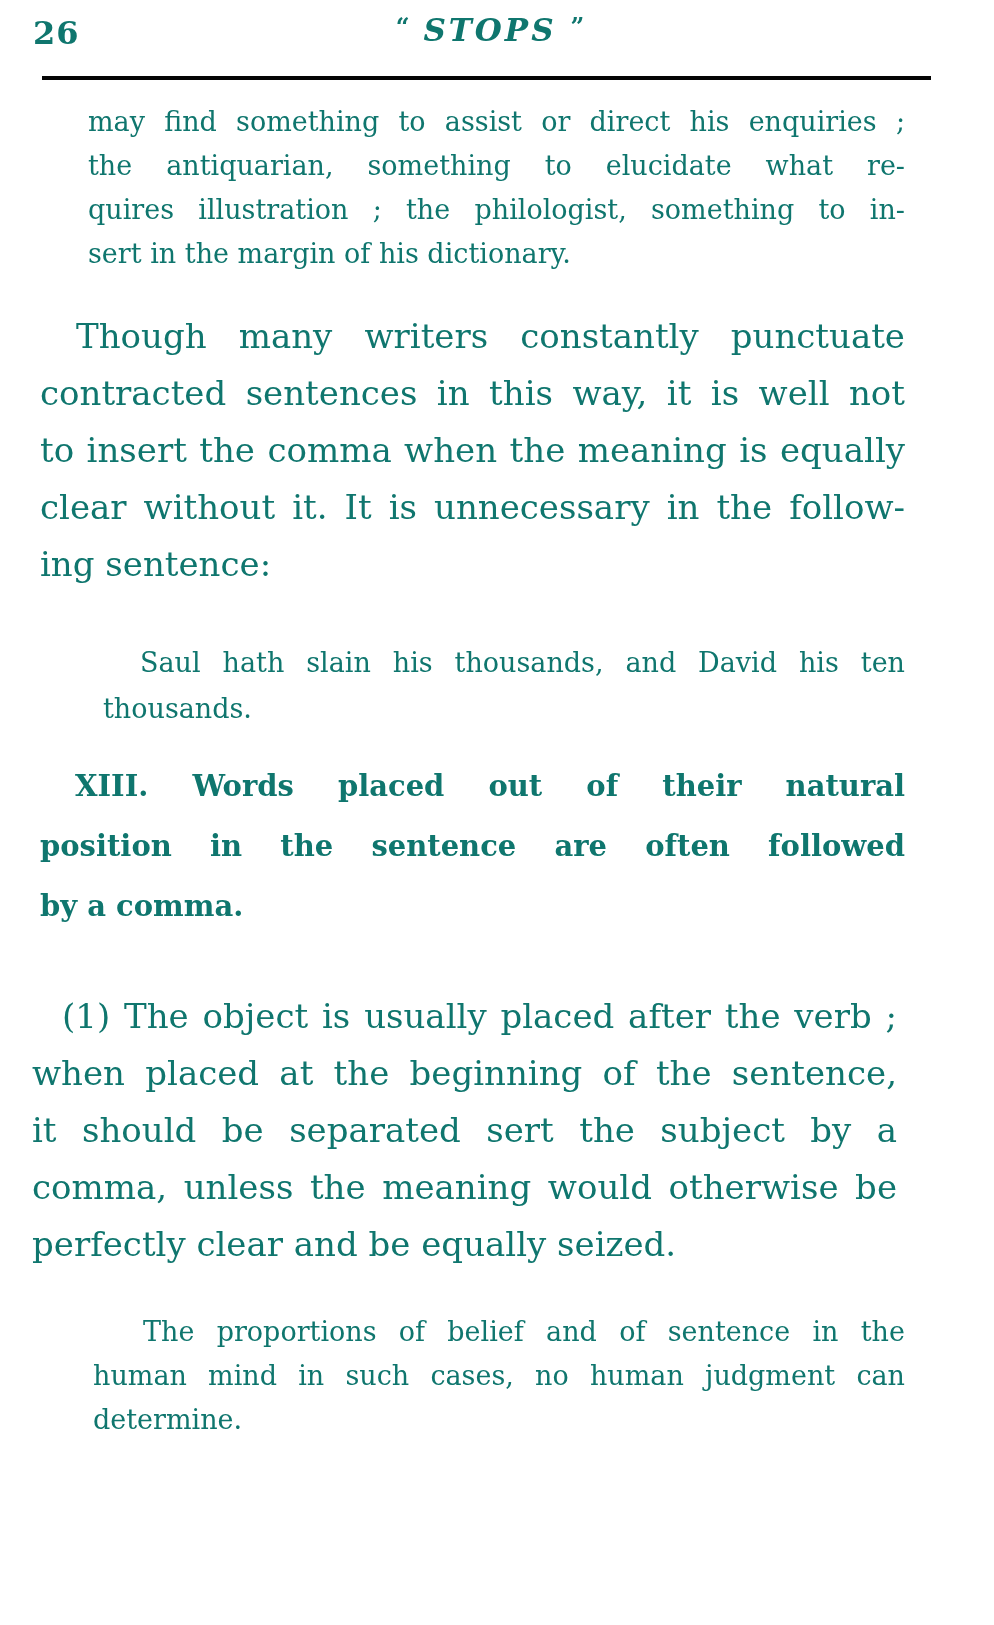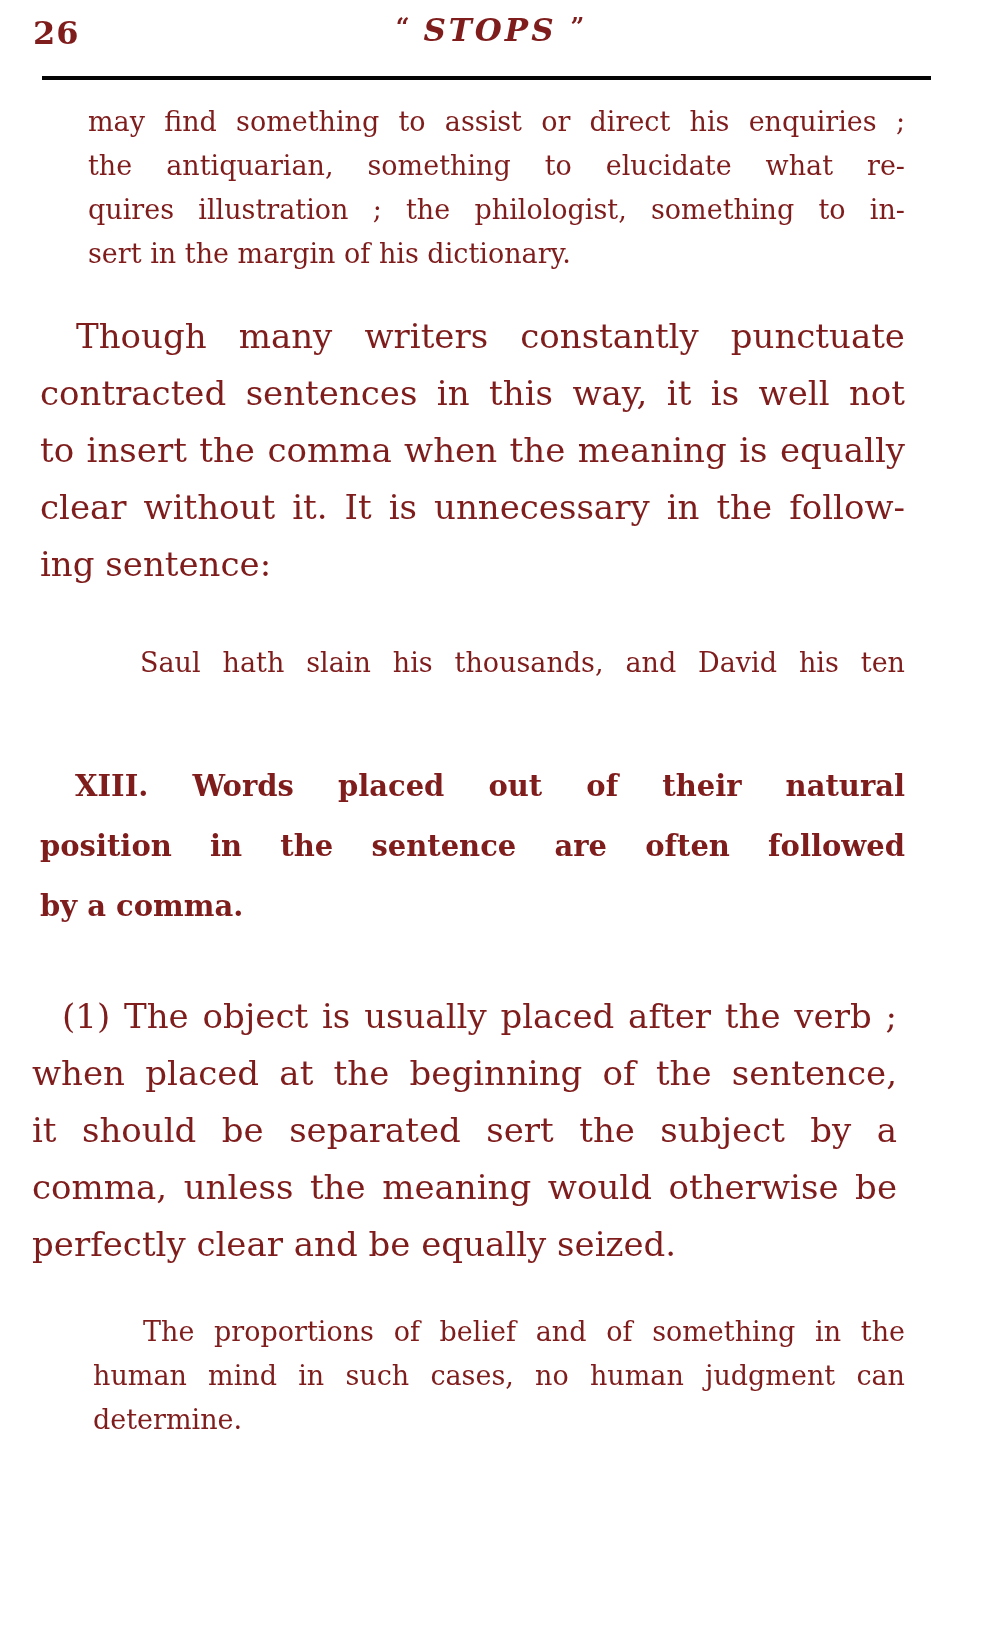--- a/index.html
+++ b/index.html
@@ -6,21 +6,21 @@
     margin: 0;
     padding: 0;
     background: #e8e8e8;
   }
   .page {
     position: relative;
     width: 994px;
     height: 1625px;
     margin: 0 auto;
     background: #ffffff;
-    color: #7f1d1d;
+    color: #0f766e;
     font-family: "DejaVu Serif", "Liberation Serif", serif;
     overflow: hidden;
   }
   
   .page-number {
     position: absolute;
     left: 33px;
     top: 14px;
     font-size: 32px;
     font-weight: bold;
@@ -104,36 +104,37 @@
 
   <div class="block bq bq1">
     <div class="line">may find something to assist or direct his enquiries ;</div>
     <div class="line">the antiquarian, something to elucidate what re-</div>
     <div class="line">quires illustration ; the philologist, something to in-</div>
     <div class="line short">sert in the margin of his dictionary.</div>
   </div>
 
   <div class="block bq bq2">
     <div class="line">Saul hath slain his thousands, and David his ten</div>
+    <div class="line short">thousands.</div>
   </div>
 
   <div class="block heading h13">
     <div class="line">XIII. Words placed out of their natural</div>
     <div class="line">position in the sentence are often followed</div>
     <div class="line short">by a comma.</div>
   </div>
 
   <div class="block body-par p2">
     <div class="line">(1) The object is usually placed after the verb ;</div>
     <div class="line">when placed at the beginning of the sentence,</div>
     <div class="line">it should be separated sert the subject by a</div>
     <div class="line">comma, unless the meaning would otherwise be</div>
     <div class="line short">perfectly clear and be equally seized.</div>
   </div>
 
   <div class="block bq bq3">
-    <div class="line">The proportions of belief and of something in the</div>
+    <div class="line">The proportions of belief and of sentence in the</div>
     <div class="line">human mind in such cases, no human judgment can</div>
     <div class="line short">determine.</div>
   </div>
 
 
 </div>
 
 </body></html>

